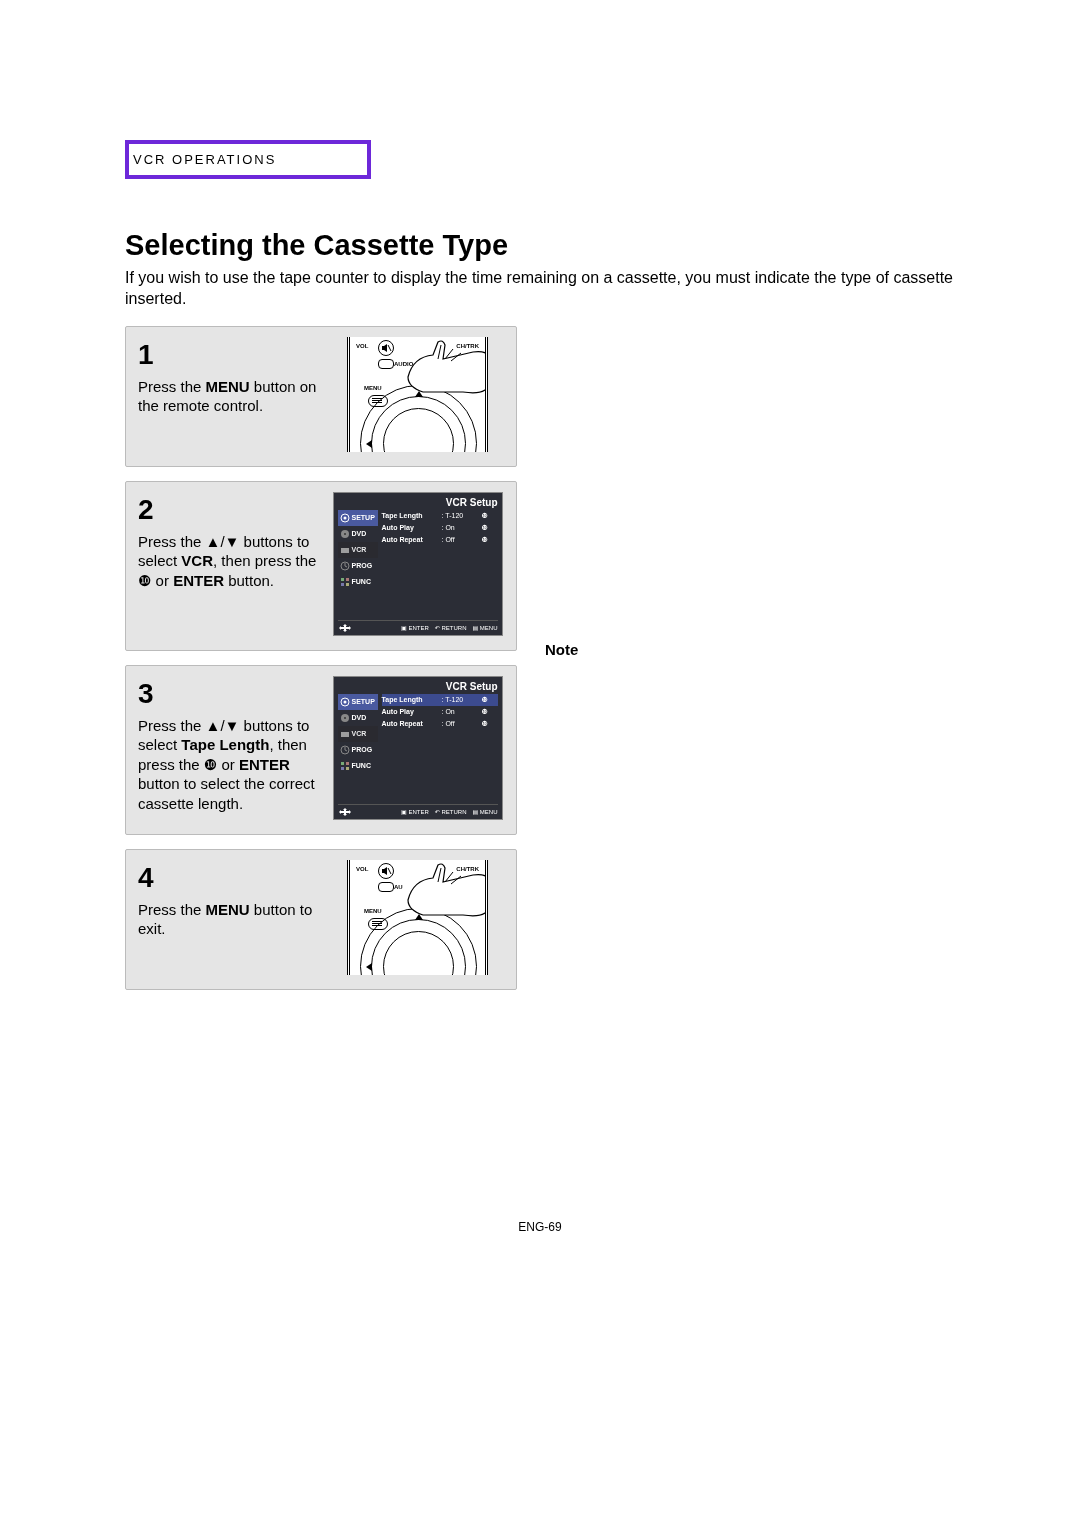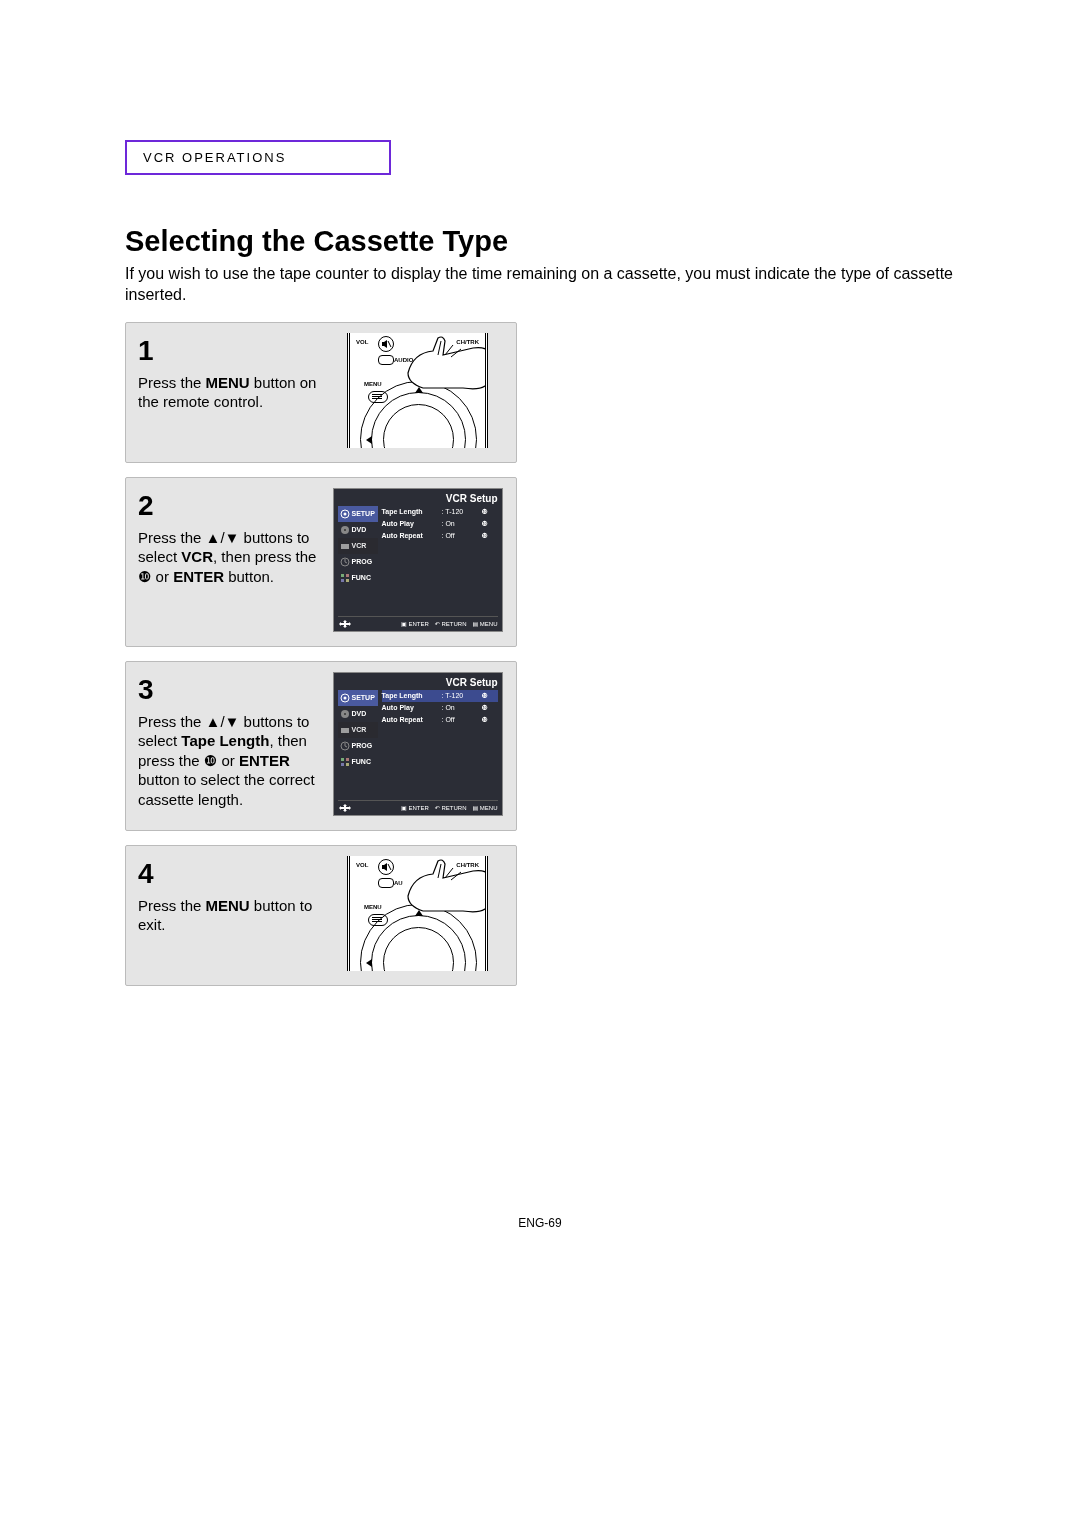--- a/index.html
+++ b/index.html
@@ -9,23 +9,23 @@
     font-family: Arial, Helvetica, sans-serif;
     color: #000;
     width: 1080px;
   }
   .page {
     width: 830px;
     margin: 140px auto 0 auto;
     position: relative;
   }
   .section-label-box {
-    border: 2px solid #6d28d9;
+    border: 4px solid #6d28d9;
     width: 230px;
-    padding: 8px 16px;
+    padding: 8px 4px;
     margin-bottom: 50px;
     font-size: 13px;
     letter-spacing: 2px;
     font-variant: small-caps;
   }
   h1.title {
     font-size: 29px;
     font-weight: bold;
     margin: 0 0 6px 0;
   }
@@ -449,17 +449,18 @@
             <path d="M5 40 Q10 20 30 18 L35 5 Q40 2 42 8 L40 22 L70 15 Q90 12 88 30 L85 50 Q80 58 60 55 L20 55 Q5 50 5 40 Z" fill="#fff" stroke="#000" stroke-width="1.2"></path>
             <path d="M35 22 L38 8 M42 22 L50 12 M48 24 L58 16" stroke="#000" fill="none"></path>
           </svg>
         </div>
       </div>
     </div>
 
   </div>
 
   <div class="note-col">
+    <div class="note-h">Note</div>
   </div>
 
   <div class="page-num">ENG-69</div>
 
 </div>
 
 </body></html>

